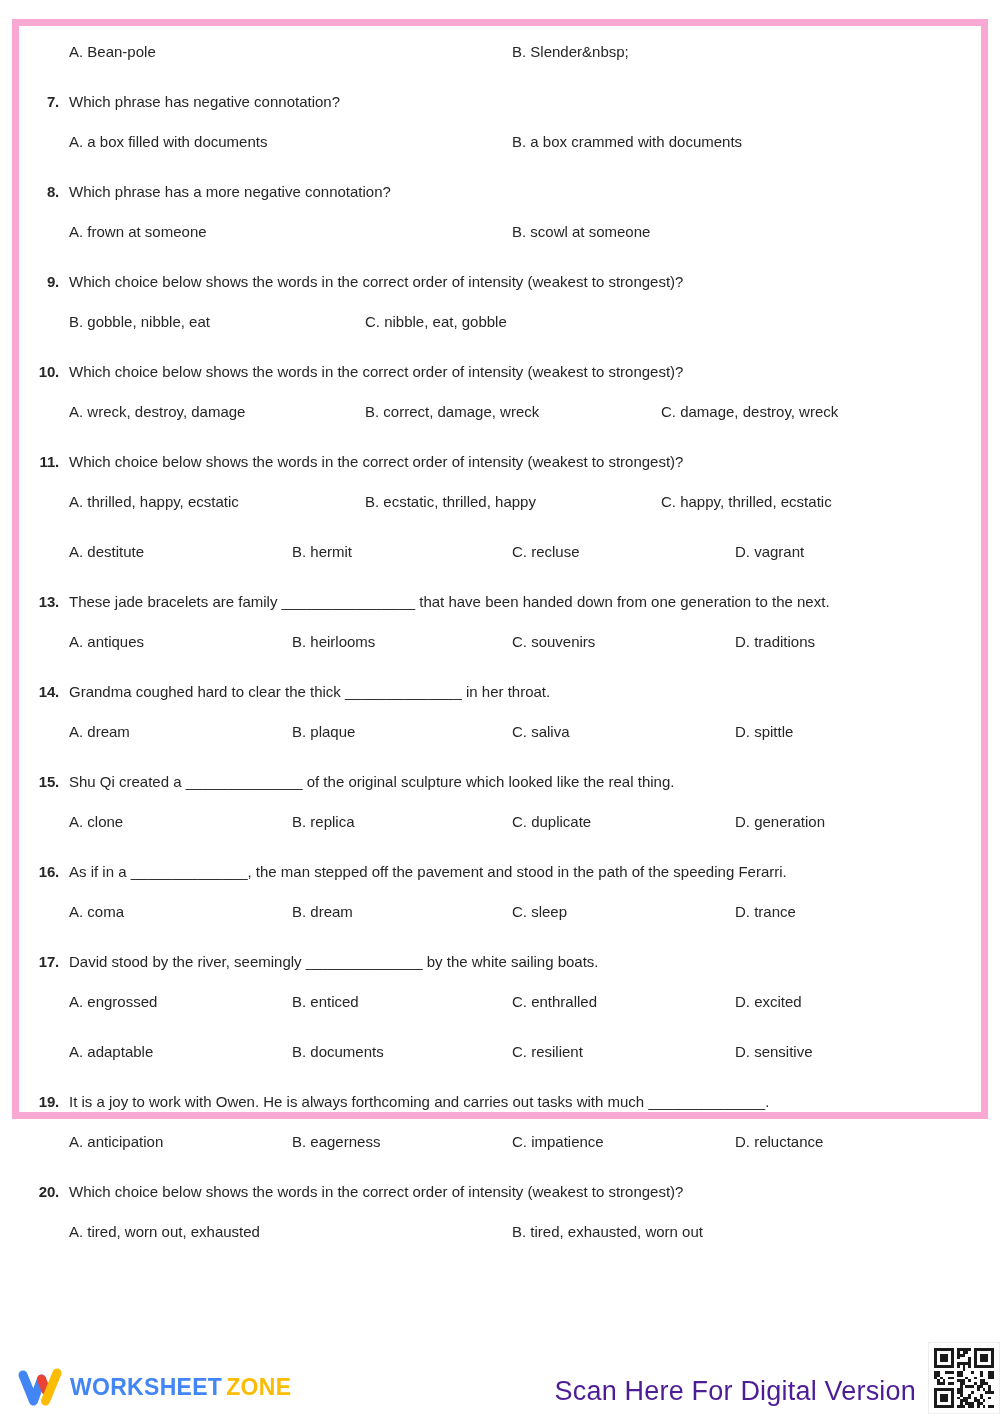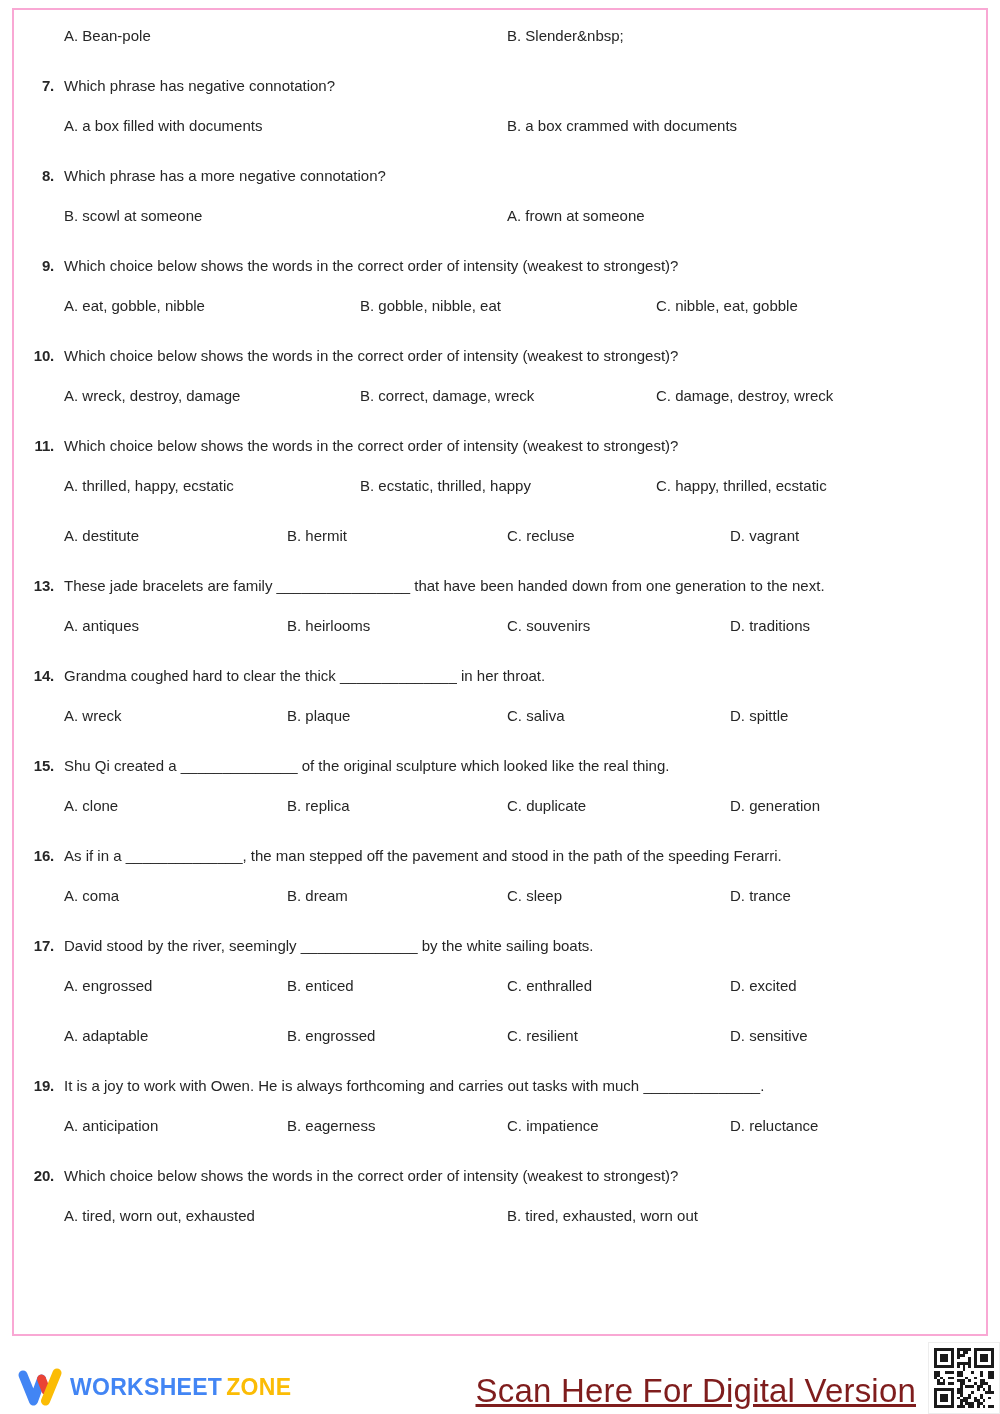--- a/index.html
+++ b/index.html
@@ -6,23 +6,23 @@
     margin: 0; padding: 0;
     width: 1000px; height: 1414px;
     background: #ffffff;
     font-family: "Liberation Sans", "DejaVu Sans", sans-serif;
     color: #262626;
   }
   .canvas { position: relative; width: 1000px; height: 1414px; overflow: hidden; }
 
   
   .sheet {
-    position: absolute; left: 12px; top: 8px;
-    width: 976px; height: 1328px;
-    border: 2px solid #f9a8d4;
+    position: absolute; left: 12px; top: 19px;
+    width: 976px; height: 1100px;
+    border: 7px solid #f9a8d4;
     box-sizing: border-box;
     padding: 16px 26px 0 16px;
     background: #ffffff;
   }
   .sheet, .sheet * { font-size: 15px; line-height: 20px; }
 
   .q-block { margin-top: 30px; }
   .q-row { display: flex; margin-bottom: 20px; }
   .q-num {
     width: 34px; flex: none;
@@ -48,24 +48,23 @@
     margin-left: 8px;
     font-size: 23px; line-height: 46px; font-weight: 700;
     letter-spacing: 0.3px;
     white-space: nowrap;
   }
   .logo-word1 { color: var(--brand-blue, #4285F4); }
   .logo-word2 { color: var(--brand-yellow, #FBBC05); margin-left: 4px; }
 
   .scan-text {
     position: absolute; top: 1376px; right: 84px;
-    font-size: 33px; line-height: 30px;
-    color: #7f1d1d; letter-spacing: 0.2px;
+    font-size: 27px; line-height: 30px;
+    color: #4c1d95; letter-spacing: 0.2px;
     white-space: nowrap;
-    text-decoration: underline;
   }
 
   .qr {
     position: absolute; right: 0; bottom: 0;
     width: 72px; height: 72px;
     background: #ffffff;
     border: 1px solid #ededed;
     box-sizing: border-box;
     padding: 5px;
   }
@@ -90,31 +89,30 @@
           <div class="opt">A. a box filled with documents</div>
           <div class="opt">B. a box crammed with documents</div>
         </div>
       </div>
       <div class="q-block">
         <div class="q-row">
           <span class="q-num">8.</span>
           <div class="q-text">Which phrase has a more negative connotation?</div>
         </div>
         <div class="opts c2">
+          <div class="opt">A. frown at someone</div>
           <div class="opt">B. scowl at someone</div>
-          <div class="opt">A. frown at someone</div>
         </div>
       </div>
       <div class="q-block">
         <div class="q-row">
           <span class="q-num">9.</span>
           <div class="q-text">Which choice below shows the words in the correct order of intensity (weakest to strongest)?</div>
         </div>
         <div class="opts c3">
-          <div class="opt">A. eat, gobble, nibble</div>
           <div class="opt">B. gobble, nibble, eat</div>
           <div class="opt">C. nibble, eat, gobble</div>
         </div>
       </div>
       <div class="q-block">
         <div class="q-row">
           <span class="q-num">10.</span>
           <div class="q-text">Which choice below shows the words in the correct order of intensity (weakest to strongest)?</div>
         </div>
         <div class="opts c3">
@@ -153,21 +151,21 @@
           <div class="opt">C. souvenirs</div>
           <div class="opt">D. traditions</div>
         </div>
       </div>
       <div class="q-block">
         <div class="q-row">
           <span class="q-num">14.</span>
           <div class="q-text">Grandma coughed hard to clear the thick ______________ in her throat.</div>
         </div>
         <div class="opts c4">
-          <div class="opt">A. wreck</div>
+          <div class="opt">A. dream</div>
           <div class="opt">B. plaque</div>
           <div class="opt">C. saliva</div>
           <div class="opt">D. spittle</div>
         </div>
       </div>
       <div class="q-block">
         <div class="q-row">
           <span class="q-num">15.</span>
           <div class="q-text">Shu Qi created a ______________ of the original sculpture which looked like the real thing.</div>
         </div>
@@ -198,21 +196,21 @@
         <div class="opts c4">
           <div class="opt">A. engrossed</div>
           <div class="opt">B. enticed</div>
           <div class="opt">C. enthralled</div>
           <div class="opt">D. excited</div>
         </div>
       </div>
       <div class="q-block">
         <div class="opts c4">
           <div class="opt">A. adaptable</div>
-          <div class="opt">B. engrossed</div>
+          <div class="opt">B. documents</div>
           <div class="opt">C. resilient</div>
           <div class="opt">D. sensitive</div>
         </div>
       </div>
       <div class="q-block">
         <div class="q-row">
           <span class="q-num">19.</span>
           <div class="q-text">It is a joy to work with Owen. He is always forthcoming and carries out tasks with much ______________.</div>
         </div>
         <div class="opts c4">

